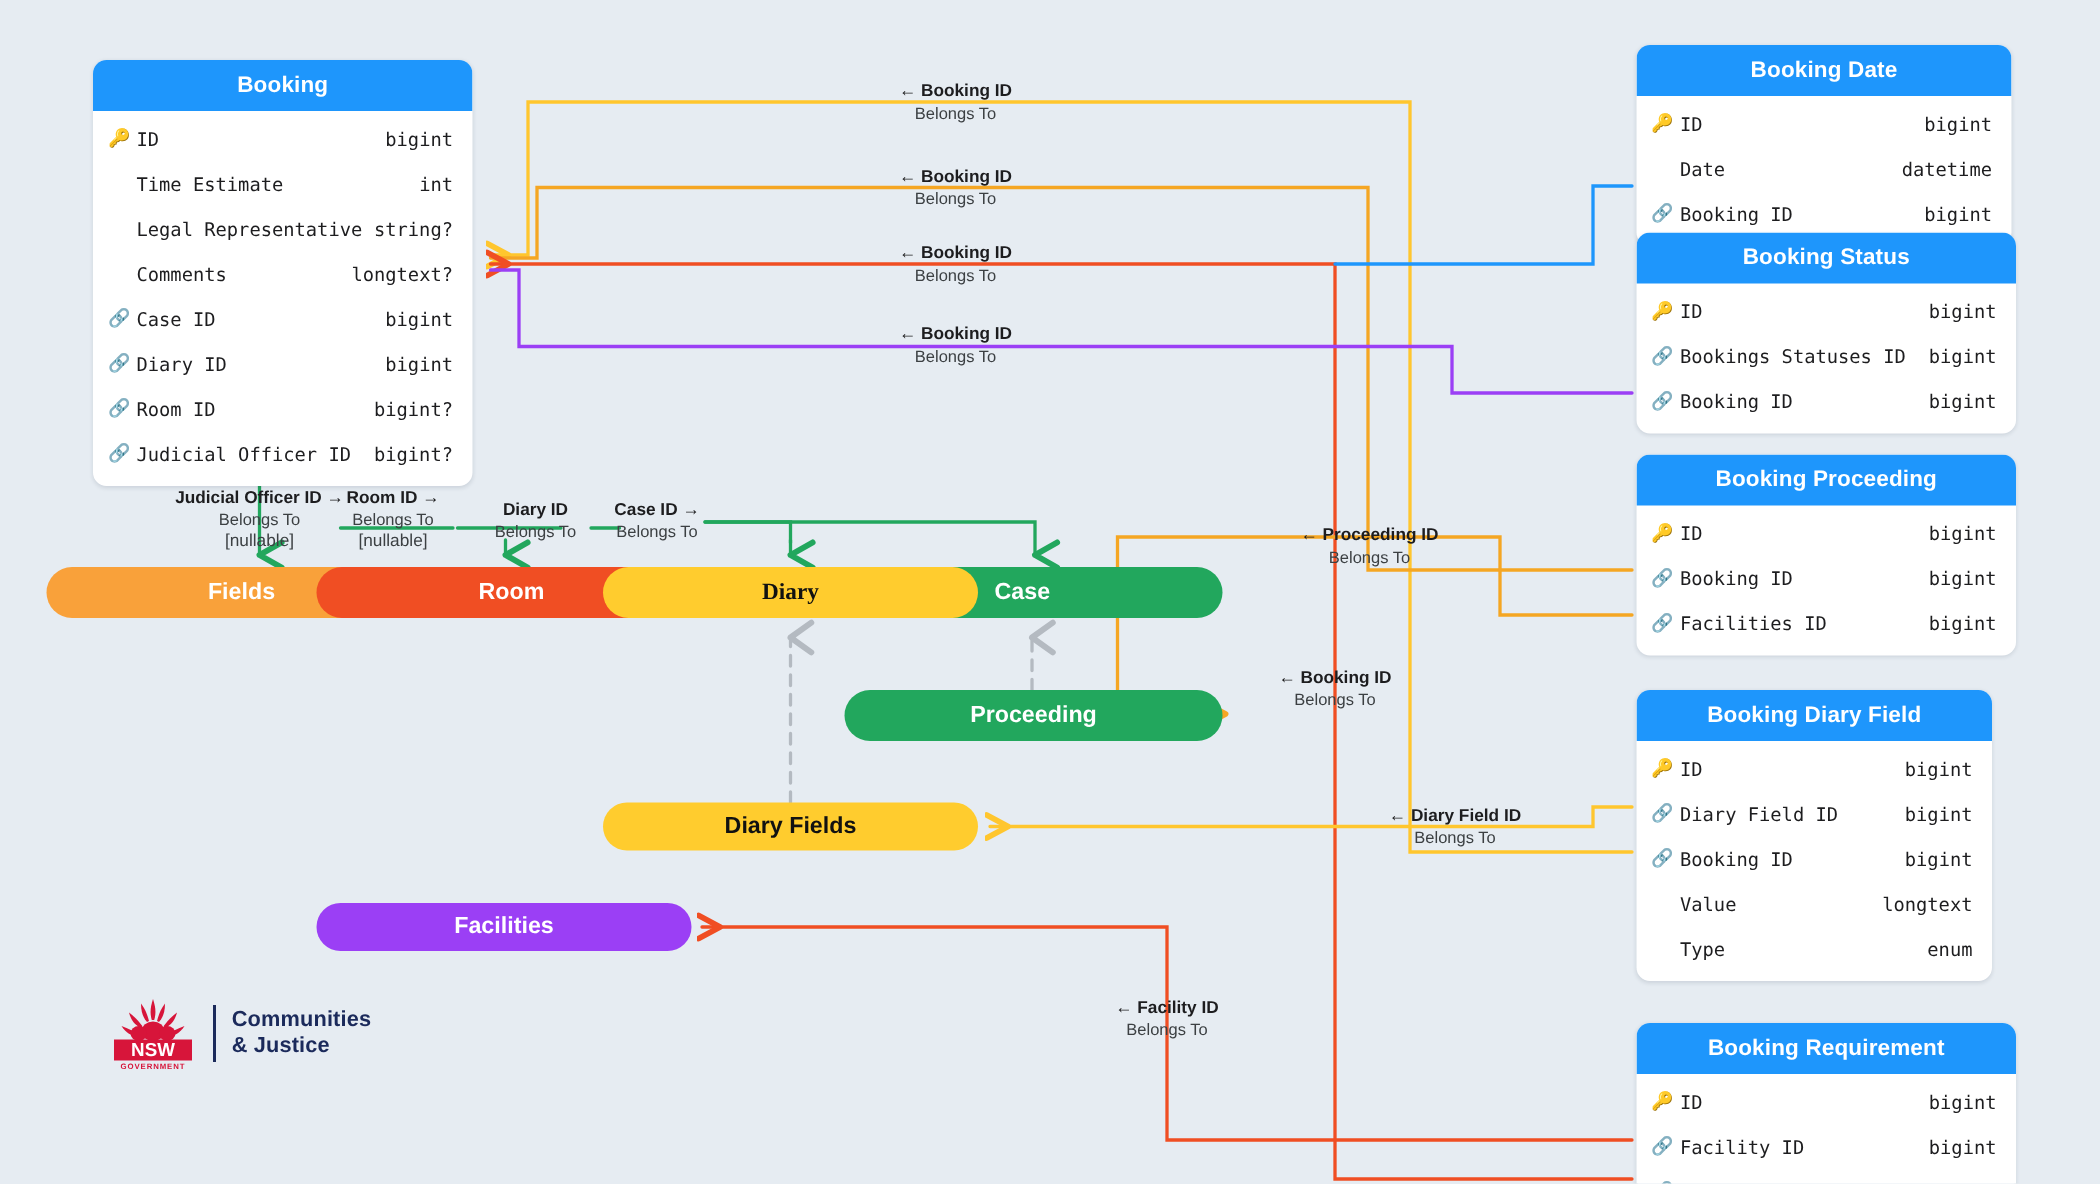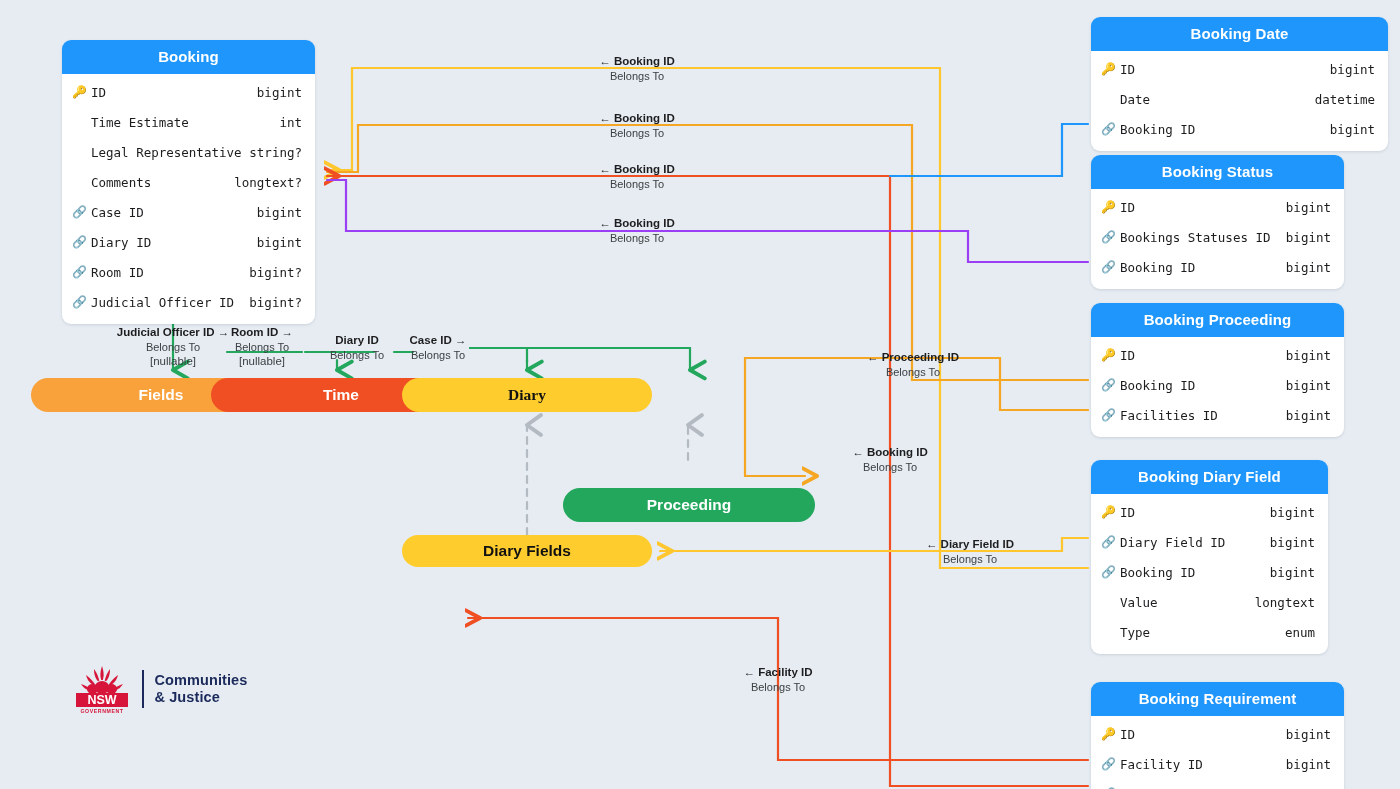--- a/index.html
+++ b/index.html
@@ -185,21 +185,21 @@
         <span class="ty">bigint?</span>
       </div>
       <div class="row">
         <span class="ico fk">🔗</span>
         <span class="nm">Judicial Officer ID</span>
         <span class="ty">bigint?</span>
       </div>
     </div>
   </div>
 
-  <div class="table" style="left:1091px;top:17px;width:297px;">
+  <div class="table" style="left:1091px;top:30px;width:250px;">
     <div class="table-head">Booking Date</div>
     <div class="table-body">
       <div class="row">
         <span class="ico key">🔑</span>
         <span class="nm">ID</span>
         <span class="ty">bigint</span>
       </div>
       <div class="row">
         <span class="ico"></span>
         <span class="nm">Date</span>
@@ -304,30 +304,36 @@
         <span class="nm">Booking ID</span>
         <span class="ty">bigint</span>
       </div>
     </div>
   </div>
 
   <div class="pill" style="left:31px;top:378px;width:260px;height:34px;background:#F9A13A;z-index:3;">
     <span>Fields</span>
   </div>
   <div class="pill" style="left:211px;top:378px;width:260px;height:34px;background:#F04E23;z-index:4;">
-    <span>Time</span>
+    <span>Room</span>
   </div>
   <div class="pill dark" style="left:402px;top:378px;width:250px;height:34px;background:#FFCC2E;z-index:5;font-family:Liberation Serif, serif;">
     <span>Diary</span>
   </div>
-  <div class="pill" style="left:563px;top:460px;width:252px;height:34px;background:#22A75D;z-index:2;margin-top:28px;">
+  <div class="pill" style="left:563px;top:378px;width:252px;height:34px;background:#22A75D;z-index:2;justify-content:flex-start;padding-left:100px;">
+    <span>Case</span>
+  </div>
+  <div class="pill" style="left:563px;top:460px;width:252px;height:34px;background:#22A75D;z-index:2;">
     <span>Proceeding</span>
   </div>
   <div class="pill dark" style="left:402px;top:535px;width:250px;height:32px;background:#FFCC2E;z-index:2;">
     <span>Diary Fields</span>
+  </div>
+  <div class="pill" style="left:211px;top:602px;width:250px;height:32px;background:#9B3FF5;z-index:2;">
+    <span>Facilities</span>
   </div>
 
   <div class="elabel" style="left:637px;top:54px;transform:translateX(-50%);">
     <div class="l1">← Booking ID</div>
     <div class="l2">Belongs To</div>
   </div>
   <div class="elabel" style="left:637px;top:111px;transform:translateX(-50%);">
     <div class="l1">← Booking ID</div>
     <div class="l2">Belongs To</div>
   </div>

